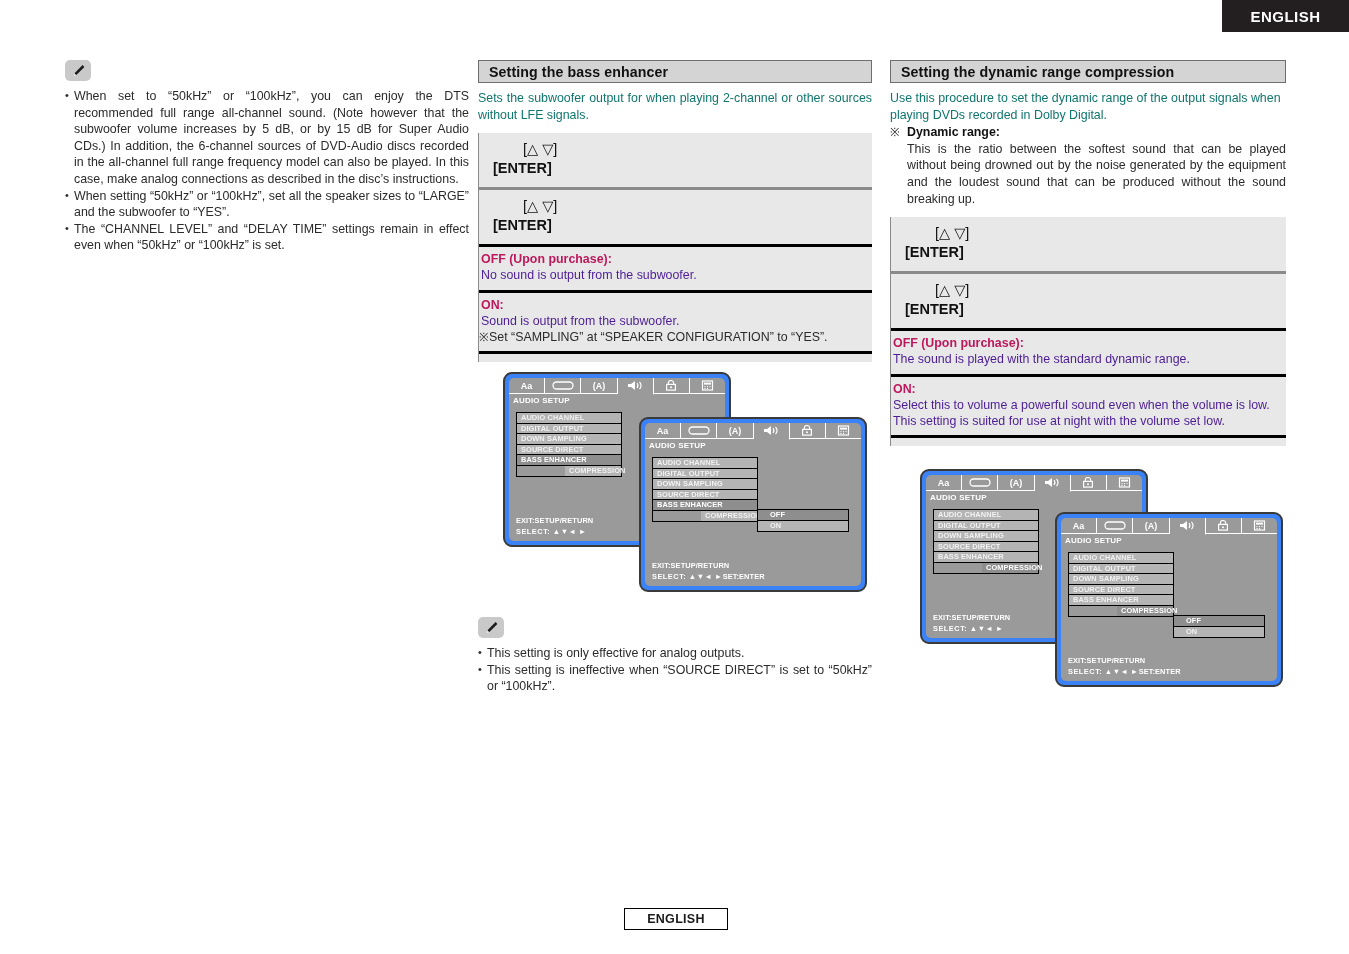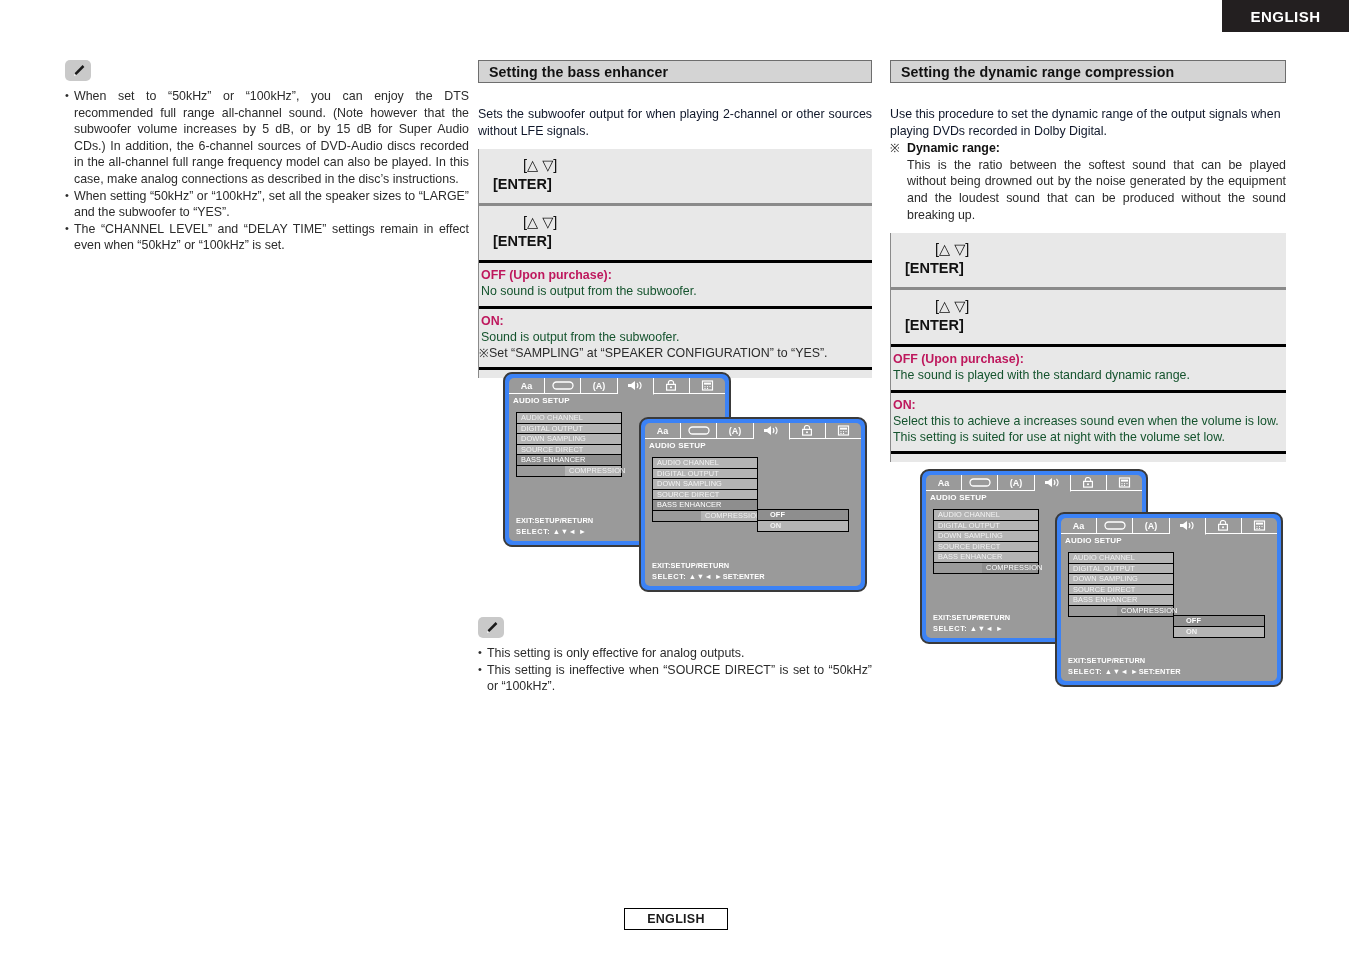--- a/index.html
+++ b/index.html
@@ -107,22 +107,22 @@
     font-size: 14.2px;
     font-weight: bold;
     color: #111;
     letter-spacing: 0.1px;
     box-sizing: border-box;
   }
 
   .sec-intro {
     font-size: 12.4px;
     line-height: 16.6px;
-    color: #0f172a;
-    margin-top: 23px;
+    color: #0f766e;
+    margin-top: 7px;
     text-align: justify;
   }
   .sec-intro.noj { text-align: left; }
 
   
   .x-note {
     font-size: 12.4px;
     line-height: 16.6px;
     color: #2b2b2b;
     position: relative;
@@ -171,21 +171,21 @@
   }
   .opt .opt-title {
     font-size: 12.4px;
     font-weight: bold;
     color: #be185d;
     padding-left: 2px;
     line-height: 16px;
   }
   .opt .opt-line {
     font-size: 12.4px;
-    color: #14532d;
+    color: #4c1d95;
     padding-left: 2px;
     line-height: 16.4px;
   }
   .opt .opt-sub {
     font-size: 12.4px;
     color: #2b2b2b;
     padding-left: 10px;
     line-height: 16.4px;
     position: relative;
   }
@@ -259,21 +259,21 @@
     border: 1.4px solid #000;
   }
   .osd-menu .row {
     height: 10.5px;
     background: #b4b4b4;
     border-bottom: 1.2px solid #000;
     display: flex;
     align-items: center;
     padding-left: 4px;
     font-size: 7.4px;
-    font-weight: normal;
+    font-weight: bold;
     color: #f2f2f2;
     box-sizing: border-box;
     letter-spacing: 0.1px;
   }
   .osd-menu .row:last-child { border-bottom: none; margin-left: 48px; }
   .osd-menu .row.sel {
     background: #8e8e8e;
     color: #ffffff;
   }
   .osd-values {
@@ -546,21 +546,21 @@
       </div>
     </div>
 
     <div class="opt">
       <div class="opt-title">OFF (Upon purchase):</div>
       <div class="opt-line">The sound is played with the standard dynamic range.</div>
     </div>
 
     <div class="opt">
       <div class="opt-title">ON:</div>
-      <div class="opt-line">Select this to achieve a increases sound even when the volume is low.</div>
+      <div class="opt-line">Select this to volume a powerful sound even when the volume is low.</div>
       <div class="opt-line">This setting is suited for use at night with the volume set low.</div>
     </div>
 
     <div class="proc-end"></div>
   </div>
 </div>
 
 <div class="osd-area" style="left:890px; top:460px; width:400px; height:240px;">
 
   <div class="osd" style="left:30px; top:9px; width:228px; height:175px;">

